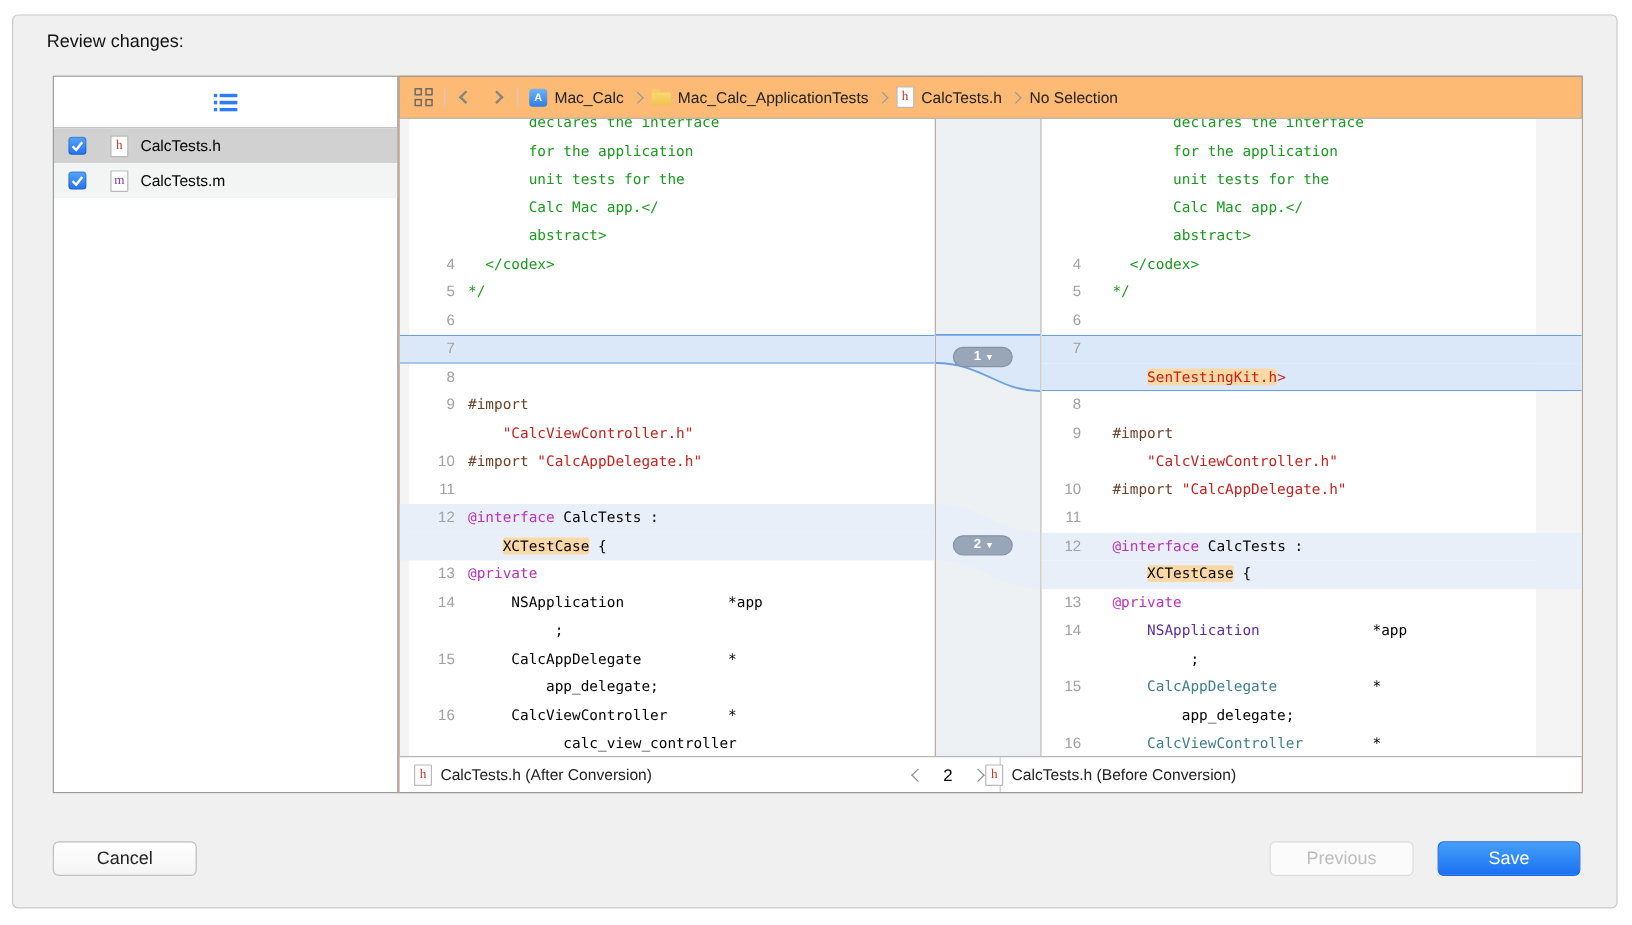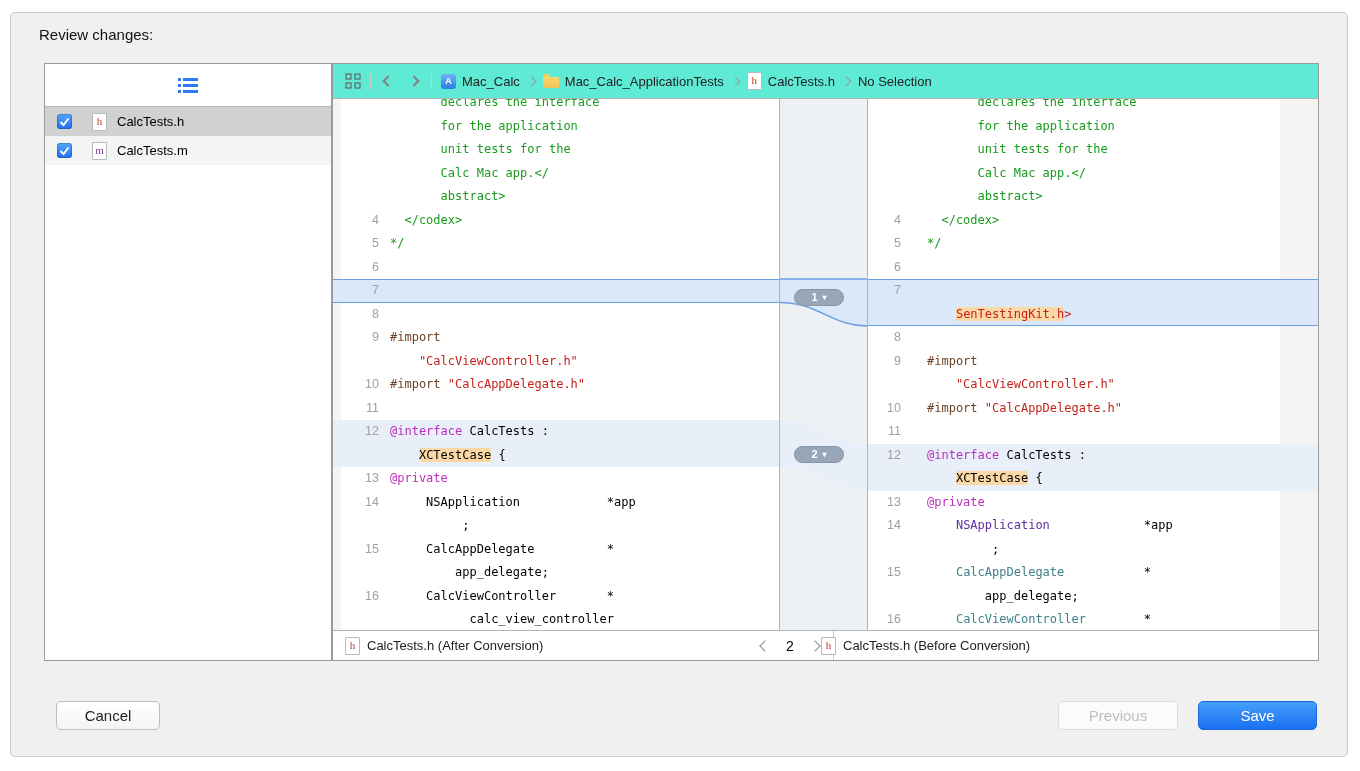--- a/index.html
+++ b/index.html
@@ -18,21 +18,21 @@
   .sb-row .name{font-size:13px;color:#000;margin-left:10px;}
   .cb{width:15px;height:15px;border-radius:3px;background:linear-gradient(#55a5fb,#2471f3);
     box-shadow:inset 0 0 0 1px rgba(0,0,0,.18);flex:0 0 auto;}
   .ficon{width:13px;height:16px;background:#fff;border:1px solid #b9b9b9;border-radius:1px;
     font-family:"Liberation Serif",serif;font-size:11px;text-align:center;line-height:15px;
     margin-left:20px;flex:0 0 auto;}
   .ficon.h{color:#c0392b;}
   .ficon.m{color:#7b3fa0;}
 
   
-  .editor{position:absolute;left:321px;top:50px;width:987px;height:598px;background:#5eead4;
+  .editor{position:absolute;left:321px;top:50px;width:987px;height:598px;background:#fdba74;
     border:1px solid #9b9b9b;box-sizing:border-box;}
   .jumpbar{height:35px;border-bottom:1px solid #b3b3b3;display:flex;align-items:center;
     font-size:13px;color:#222;padding-left:12px;box-sizing:border-box;white-space:nowrap;}
   .jb-div{width:1px;height:16px;background:#ccc;margin:0 9px;}
   .chev{display:inline-block;width:8px;height:8px;border-top:2px solid #858585;border-right:2px solid #858585;box-sizing:border-box;}
   .chev.back{transform:rotate(-135deg);margin:0 4px;}
   .chev.fwd{transform:rotate(45deg);margin:0 4px 0 14px;}
   .csep{display:inline-block;width:6px;height:6px;border-top:1.5px solid #9a9a9a;border-right:1.5px solid #9a9a9a;
     transform:rotate(45deg);margin:0 8px;}
   .crumb{display:inline-flex;align-items:center;gap:6px;}
@@ -81,21 +81,21 @@
   .bb-group{position:absolute;top:0;height:29px;display:flex;align-items:center;gap:7px;white-space:nowrap;}
   .bb-left{left:12px;}
   .bb-nav{left:424px;padding-right:10px;border-right:1px solid #ccc;}
   .bb-right{left:488px;}
   .bb-count{font-size:14px;color:#000;margin:0 6px;}
   .chev.sm{width:8px;height:8px;border-width:1.5px;border-color:#8a8a8a;}
 
   
   .btn{position:absolute;top:688px;height:29px;border-radius:5px;font-size:15px;text-align:center;
     line-height:28px;box-sizing:border-box;cursor:default;}
-  .btn.cancel{left:33px;width:104px;background:linear-gradient(#ffffff,#f4f4f4);border:1px solid #bfbfbf;color:#222;margin-left:12px;}
+  .btn.cancel{left:33px;width:120px;background:linear-gradient(#ffffff,#f4f4f4);border:1px solid #bfbfbf;color:#222;}
   .btn.previous{left:1047px;width:120px;background:#fbfbfb;border:1px solid #dcdcdc;color:#bdbdbd;}
   .btn.save{left:1187px;width:119px;background:linear-gradient(#44a0fa,#1b70f2);border:1px solid #1b66dd;color:#fff;}
 
   .listicon{display:block;}
 </style>
 </head>
 <body>
 
 <div class="dialog">
   <div class="title">Review changes:</div>

